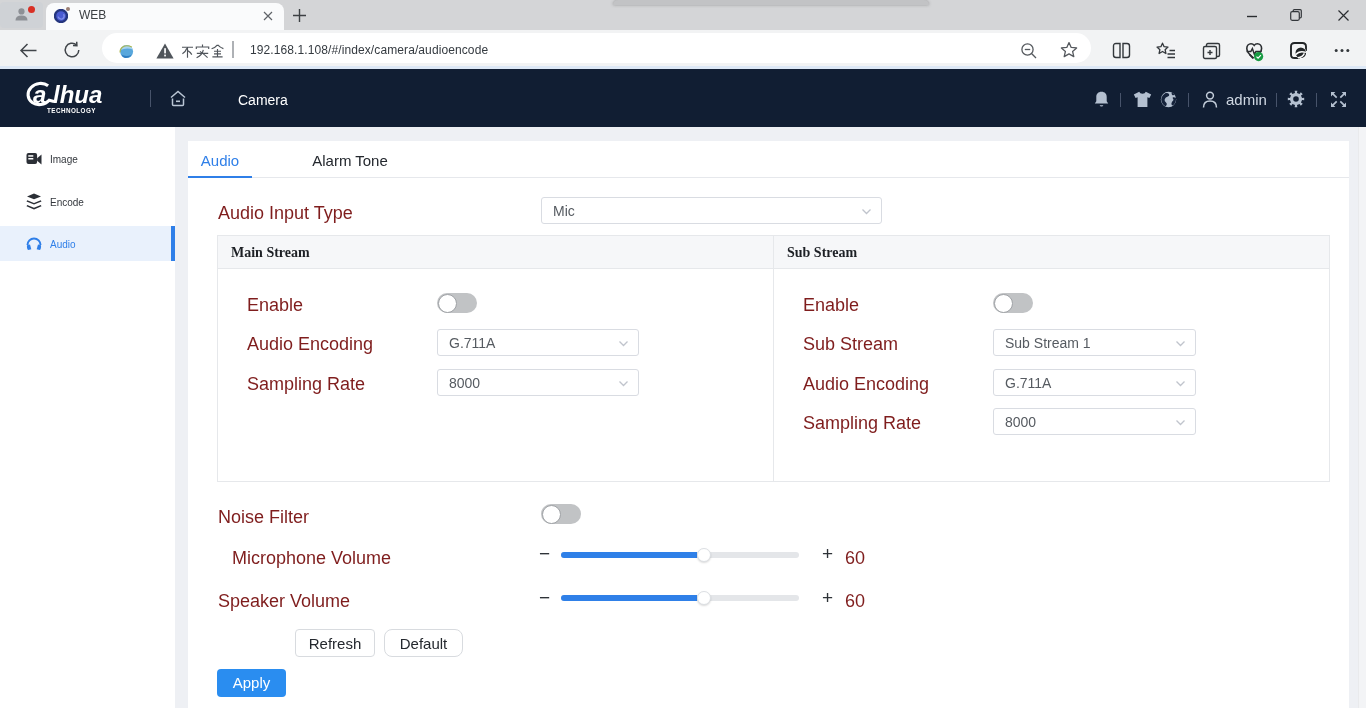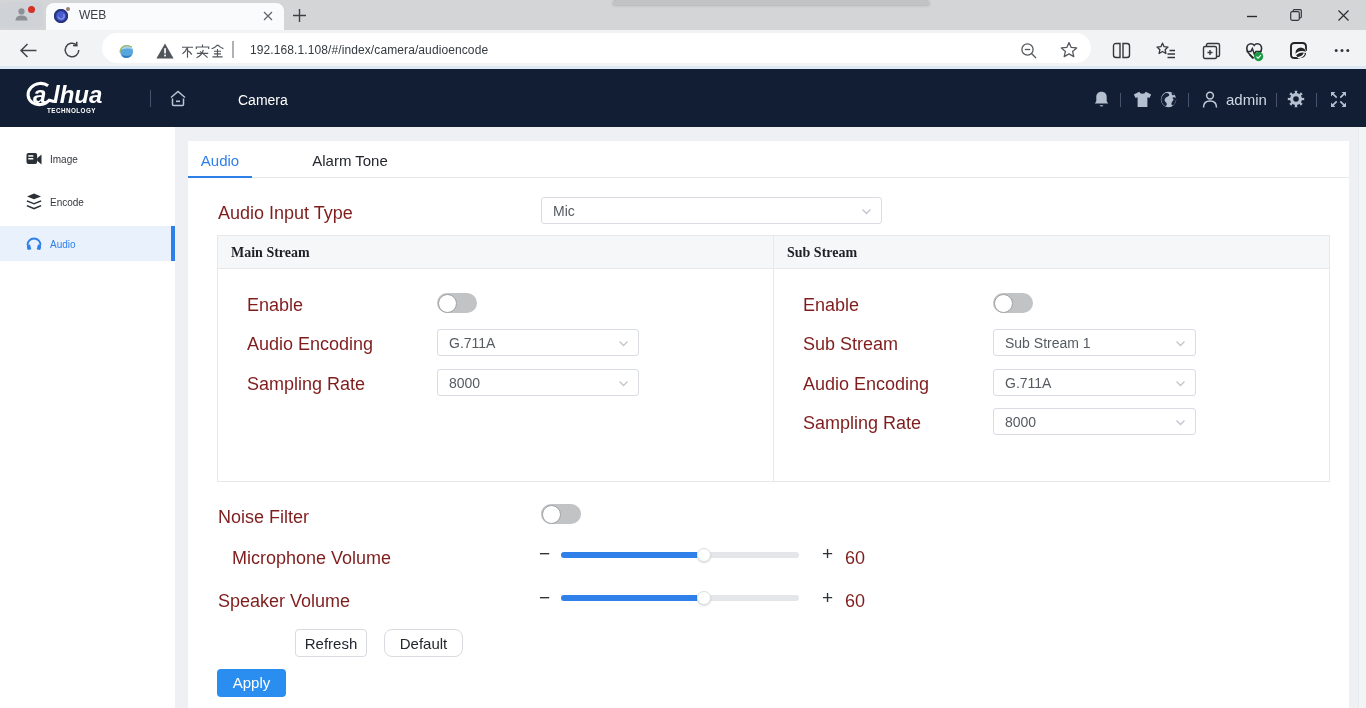--- a/index.html
+++ b/index.html
@@ -310,16 +310,16 @@
     <span class="lbl" style="left:657px; top:407px;">60</span>
     <span class="lbl" style="left:30px; top:450px;">Speaker Volume</span>
     <span class="pm" style="left:351px; top:446px;">−</span>
     <div class="track" style="left:373px; top:454px;">
         <i style="width:136px;"></i>
       </div>
     <div class="knob" style="left:509px; top:450px;"></div>
     <span class="pm" style="left:634px; top:446px;">+</span>
     <span class="lbl" style="left:657px; top:450px;">60</span>
     <div class="btn" id="applybtn" style="left:29px; top:488px; width:69px;margin-top:40px;">Apply</div>
-    <div class="btn btnw" style="left:107px; top:488px; width:72px;">Refresh</div>
+    <div class="btn btnw" style="left:107px; top:488px; width:80px;">Refresh</div>
     <div class="btn btnw" style="left:196px; top:488px; width:79px;border-radius:8px;">Default</div>
   </div>
 </div>
 
 </body></html>

